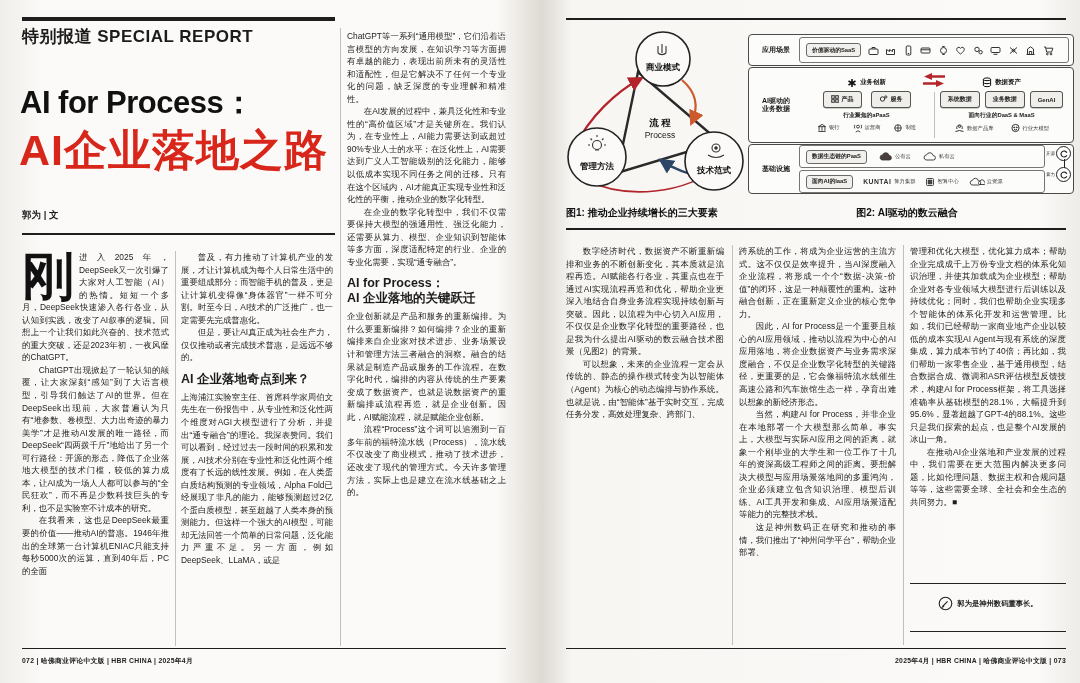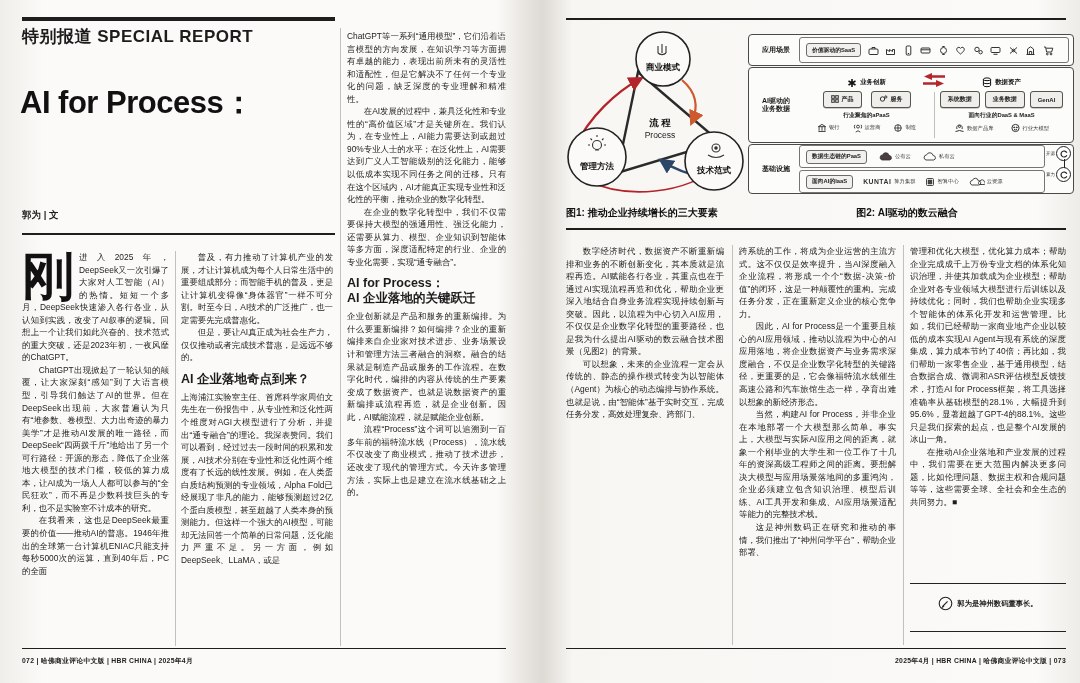--- a/index.html
+++ b/index.html
@@ -48,20 +48,21 @@
 </head>
 <body>
 
 <div class="spread">
 
   <div class="abs" style="left:0;top:0;width:540px;height:683px;">
     <div class="abs rule" style="left:22px;top:17px;width:313px;height:4px;"></div>
     <div class="abs kicker" style="left:22px;top:25px;">特别报道 SPECIAL REPORT</div>
 
     <div class="abs title-en" style="left:20px;top:86px;width:320px;">AI for Process：</div>
+    <div class="abs title-zh" style="left:19px;top:126px;width:330px;">AI企业落地之路</div>
     <div class="abs byline" style="left:22px;top:209px;text-align:right;">郭为 | 文</div>
     <div class="abs rule" style="left:22px;top:233px;width:313px;height:1.5px;"></div>
 
     <div class="abs col bt" style="left:22px;top:251px;width:147px;height:395px;">
       <p class="noindent"><span class="dropcap">刚</span><span>进入2025年，DeepSeek又一次引爆了大家对人工智能（AI）的热情。短短一个多月，DeepSeek快速渗入各行各业，从认知到实践，改变了AI叙事的逻辑。回想上一个让我们如此兴奋的、技术范式的重大突破，还是2023年初，一夜风靡的ChatGPT。</span></p>
       <p>ChatGPT出现掀起了一轮认知的颠覆，让大家深刻“感知”到了大语言模型，引导我们触达了AI的世界。但在DeepSeek出现前，大家普遍认为只有“堆参数、卷模型、大力出奇迹的暴力美学”才是推动AI发展的唯一路径，而DeepSeek“四两拨千斤”地给出了另一个可行路径：开源的形态，降低了企业落地大模型的技术门槛，较低的算力成本，让AI成为一场人人都可以参与的“全民狂欢”，而不再是少数科技巨头的专利，也不是实验室不计成本的研究。</p>
       <p>在我看来，这也是DeepSeek最重要的价值——推动AI的普惠。1946年推出的全球第一台计算机ENIAC只能支持每秒5000次的运算，直到40年后，PC的全面</p>
     </div>
     <div class="abs vdiv" style="left:175px;top:251px;height:395px;"></div>
 
@@ -355,28 +356,28 @@
     <div class="abs figcap" style="left:208px;top:206px;width:318px;text-align:center;">图2: AI驱动的数云融合</div>
 
     <div class="abs rule" style="left:26px;top:228px;width:500px;height:1.5px;"></div>
 
     <div class="abs col bt" style="left:26px;top:245px;width:158px;height:400px;">
       <p>数字经济时代，数据资产不断重新编排和业务的不断创新变化，其本质就是流程再造。AI赋能各行各业，其重点也在于通过AI实现流程再造和优化，帮助企业更深入地结合自身业务流程实现持续创新与突破。因此，以流程为中心切入AI应用，不仅仅是企业数字化转型的重要路径，也是我为什么提出AI驱动的数云融合技术图景（见图2）的背景。</p>
       <p>可以想象，未来的企业流程一定会从传统的、静态的操作模式转变为以智能体（Agent）为核心的动态编排与协作系统。也就是说，由“智能体”基于实时交互，完成任务分发，高效处理复杂、跨部门、</p>
     </div>
     <div class="abs vdiv" style="left:192px;top:245px;height:400px;"></div>
     <div class="abs col bt" style="left:199px;top:245px;width:157px;height:400px;">
-      <p class="noindent">跨系统的工作，将成为企业运营的主流方式。这不仅仅是效率提升，当AI深度融入企业流程，将形成一个个“数据-决策-价值”的闭环，这是一种颠覆性的重构。完成任务分发，正在重新定义企业的核心竞争力。</p>
+      <p class="noindent">跨系统的工作，将成为企业运营的主流方式。这不仅仅是效率提升，当AI深度融入企业流程，将形成一个个“数据-决策-价值”的闭环，这是一种颠覆性的重构。这种融合创新，正在重新定义企业的核心竞争力。</p>
       <p>因此，AI for Process是一个重要且核心的AI应用领域，推动以流程为中心的AI应用落地，将企业数据资产与业务需求深度融合，不仅是企业数字化转型的关键路径，更重要的是，它会像福特流水线催生高速公路和汽车旅馆生态一样，孕育出难以想象的新经济形态。</p>
       <p>当然，构建AI for Process，并非企业在本地部署一个大模型那么简单。事实上，大模型与实际AI应用之间的距离，就象一个刚毕业的大学生和一位工作了十几年的资深高级工程师之间的距离。要想解决大模型与应用场景落地间的多重鸿沟，企业必须建立包含知识治理、模型后训练、AI工具开发和集成、AI应用场景适配等能力的完整技术栈。</p>
       <p>这是神州数码正在研究和推动的事情，我们推出了“神州问学平台”，帮助企业部署、</p>
     </div>
     <div class="abs vdiv" style="left:363px;top:245px;height:400px;"></div>
     <div class="abs col bt" style="left:370px;top:245px;width:156px;height:400px;">
-      <p class="noindent">管理和优化大模型，优化算力成本；帮助企业完成成千上万份专业文档的体系化知识治理，并使其加载成为企业模型；帮助企业对各专业领域大模型进行后训练以及持续优化；同时，我们也帮助企业实现多个智能体的体系化开发和运营管理。比如，我们已经帮助一家商业地产企业以较低的成本实现AI Agent与现有系统的深度集成，算力成本节约了40倍；再比如，我们帮助一家零售企业，基于通用模型，结合数据合成、微调和ASR评估模型反馈技术，打造AI for Process框架，将工具选择准确率从基础模型的28.1%，大幅提升到95.6%，显著超越了GPT-4的88.1%。这些只是我们探索的起点，也是整个AI发展的冰山一角。</p>
+      <p class="noindent">管理和优化大模型，优化算力成本；帮助企业完成成千上万份专业文档的体系化知识治理，并使其加载成为企业模型；帮助企业对各专业领域大模型进行后训练以及持续优化；同时，我们也帮助企业实现多个智能体的体系化开发和运营管理。比如，我们已经帮助一家商业地产企业以较低的成本实现AI Agent与现有系统的深度集成，算力成本节约了40倍；再比如，我们帮助一家零售企业，基于通用模型，结合数据合成、微调和ASR评估模型反馈技术，构建AI for Process框架，将工具选择准确率从基础模型的28.1%，大幅提升到95.6%，显著超越了GPT-4的88.1%。这些只是我们探索的起点，也是整个AI发展的冰山一角。</p>
       <p>在推动AI企业落地和产业发展的过程中，我们需要在更大范围内解决更多问题，比如伦理问题、数据主权和合规问题等等，这些需要全球、全社会和全生态的共同努力。■</p>
     </div>
 
     <div class="abs note-line" style="left:370px;top:583px;width:156px;"></div>
     <div class="abs author-note" style="left:370px;top:596px;width:156px;">
       <svg class="icon" width="15" height="15" viewBox="0 0 15 15" stroke="#222" fill="none" stroke-width="1.1">
           <circle cx="7.5" cy="7.5" r="6.3"></circle>
           <path d="M5,10 L9.6,5.4 M5,10 l-.5,1 1,-.5 Z"></path>
         </svg>
       <span>郭为是神州数码董事长。</span>

